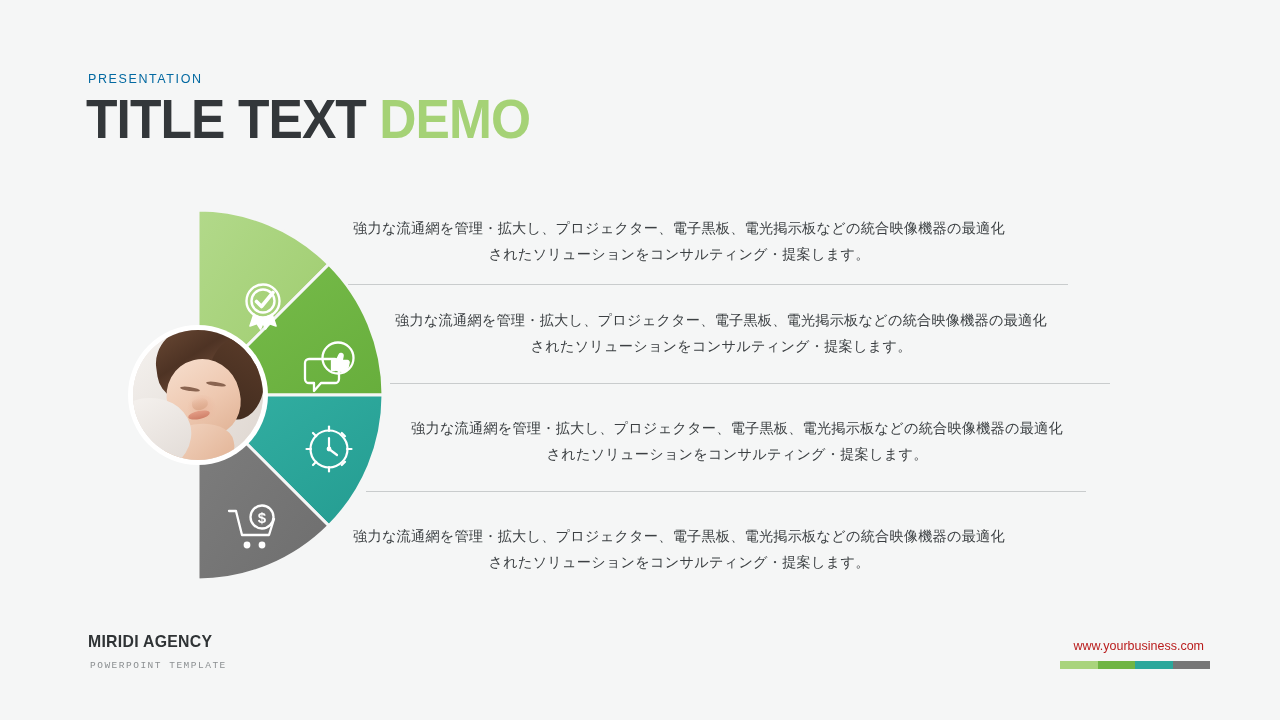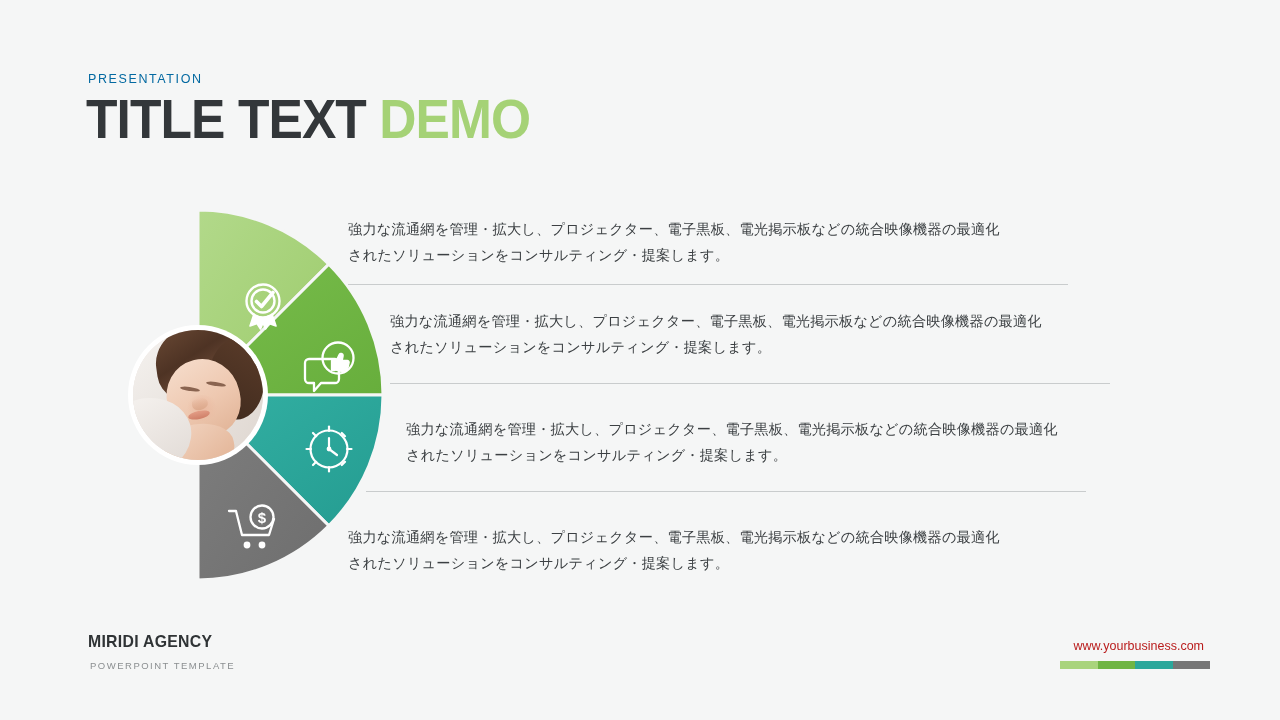--- a/index.html
+++ b/index.html
@@ -75,34 +75,35 @@
         background:linear-gradient(150deg,#f3d6c3,#e2b395); border-radius:46% 52% 40% 48%;
         transform:rotate(-10deg); }
   .photo .pillowB { position:absolute; left:-18%; top:52%; width:62%; height:56%;
         background:linear-gradient(140deg,#f7f4f1,#e0d9d4); border-radius:50% 46% 52% 48%;
         transform:rotate(8deg); }
 
   
   .block { position:absolute; }
   .block p {
     font-size:14.2px; color:#3c4043; line-height:1.85;
-    font-family:Liberation Serif, serif;
+    font-family:Liberation Mono, monospace;
     letter-spacing:0.2px;
+    text-align:center;
   }
   .divider { position:absolute; height:1px; background:#c9cccd; }
 
   
   .brand {
     position:absolute; left:88px; top:632px;
     font-size:17px; font-weight:bold; color:#2f3335; letter-spacing:0.3px;
     transform:scaleX(0.93); transform-origin:left top;
   }
   .brand-sub {
     position:absolute; left:90px; top:660px;
-    font-size:9.5px; letter-spacing:1.5px; color:#8b8f91;
+    font-size:9.5px; letter-spacing:1.5px; color:#8b8f91;font-family:Liberation Mono, monospace;
   }
   .site {
     position:absolute; right:76px; top:639px;
     font-size:12.5px; color:#b91c1c;
   }
   .swatches {
     position:absolute; right:70px; top:661px;
     display:flex; width:150px; height:8px;
   }
   .swatches span { flex:1 1 0; height:100%; }

